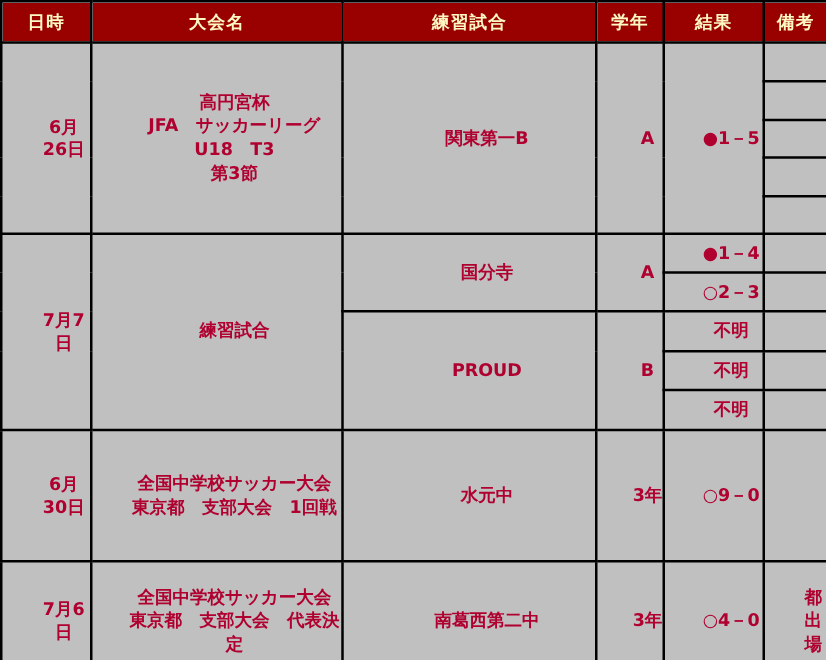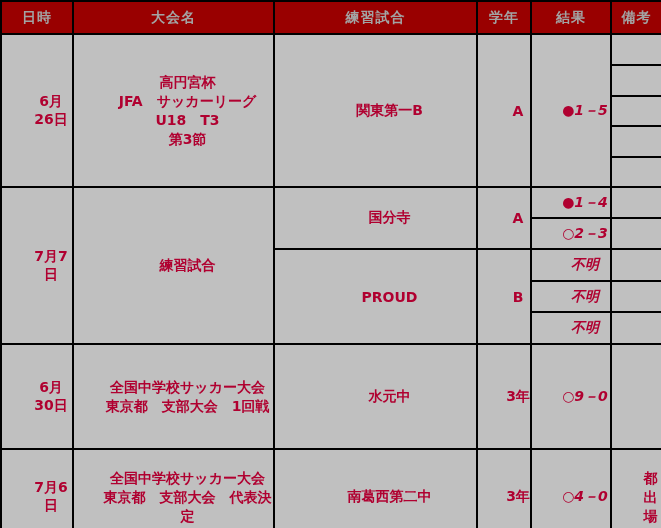--- a/index.html
+++ b/index.html
@@ -25,37 +25,36 @@
   table.results td {
     border: 2px solid #000000;
     padding: 0;
     margin: 0;
     text-align: center;
     vertical-align: middle;
     overflow: hidden;
   }
   table.results th {
     background: #990000;
-    color: #a3a3a3;
+    color: #fef9c3;
     font-size: 14px;
     letter-spacing: 1px;
   }
   table.results td {
     background: #c0c0c0;
     color: #b00030;
     font-size: 14px;
     padding-left: 28px;
   }
   .line {
     display: block;
     line-height: 19px;
   }
   .result-cell {
     font-size: 14px;
-    font-style: italic;
   }
 </style>
 </head>
 <body>
 
 <div class="page">
   <table class="results">
     <colgroup>
       <col style="width:72px">
       <col style="width:201px">

